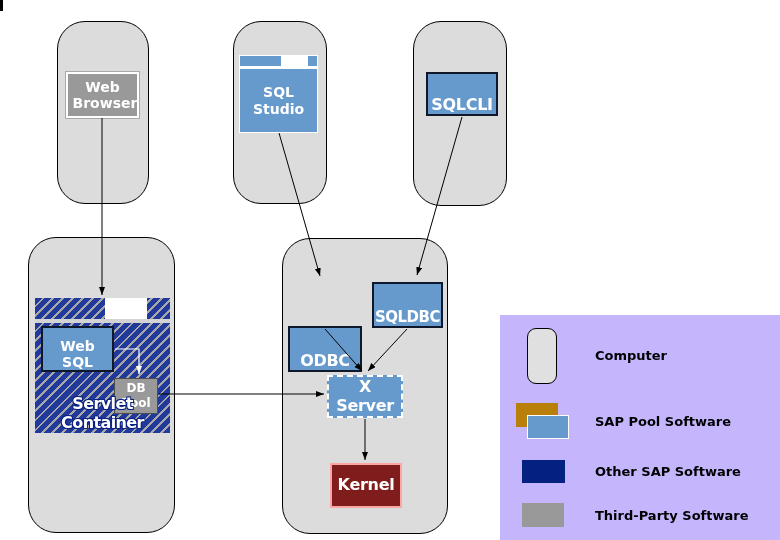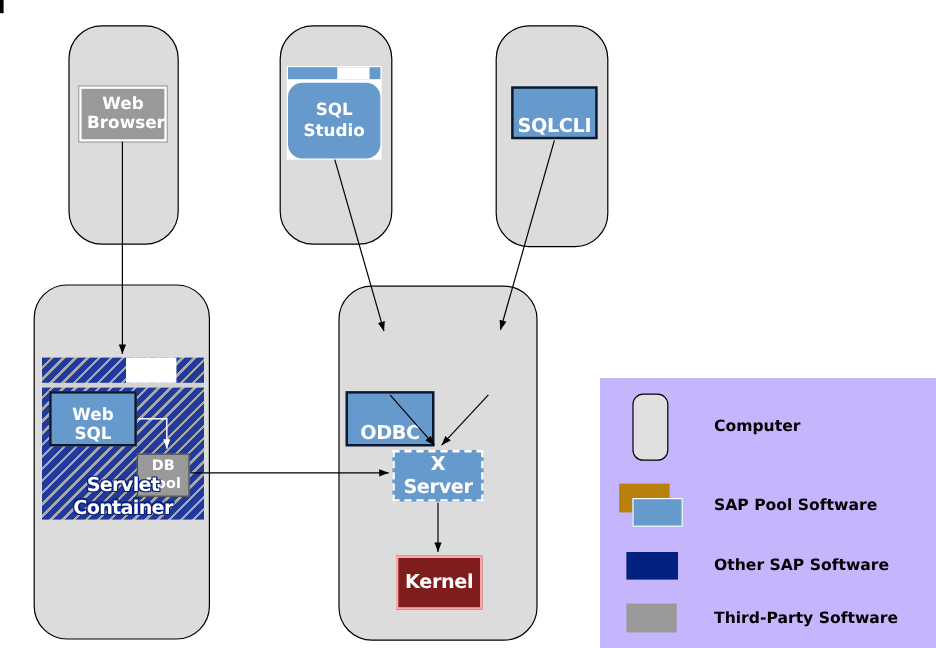--- a/index.html
+++ b/index.html
@@ -19,21 +19,21 @@
   }
   .blue{background:#6699cc;border:2px solid #0f172a;align-items:flex-end;}
   .graybox{background:#999999;border:2px solid #fff;outline:1px solid #a9a9a9;}
   .dashed{background:#6699cc;border:2px dashed #fff;}
   .gold{background:#7f1d1d;border:2px solid #fca5a5;text-align:right;}
   .f14{font-size:14px;} .f16{font-size:16px;letter-spacing:-0.3px;} .f15{font-size:15px;letter-spacing:-0.5px;}
   
   .appwin{position:absolute;background:#fff;box-sizing:border-box;}
   .appwin .titlebar{height:10px;margin:1px 1px 0 1px;background:#6699cc;position:relative;}
   .appwin .notch{position:absolute;top:0;left:41px;width:27px;height:10px;background:#fff;}
-  .appwin .winbody{margin:3px 1px 1px 1px;height:63px;background:#6699cc;display:flex;align-items:center;justify-content:center;text-align:center;color:#fff;font-weight:bold;font-size:14px;line-height:1.15;border-radius:12px;}
+  .appwin .winbody{margin:3px 1px 1px 1px;height:63px;background:#6699cc;display:flex;align-items:center;justify-content:center;text-align:center;color:#fff;font-weight:bold;font-size:14px;line-height:1.15;}
   
   .hatch{background:repeating-linear-gradient(135deg,#21399b 0,#21399b 5px,#a8a8a8 5px,#a8a8a8 7px);}
   #servlet-window{position:absolute;left:35px;top:298px;width:135px;height:135px;}
   #servlet-window .titlebar{height:21px;position:relative;}
   #servlet-window .notch{position:absolute;top:0;left:70px;width:42px;height:21px;background:#fff;}
   #servlet-window .gapline{height:4px;background:#d3d3d3;}
   #servlet-window .winbody{height:110px;position:relative;}
   #servlet-label{
     position:absolute;left:0;right:0;bottom:1px;text-align:center;color:#fff;font-weight:bold;
     font-size:16px;letter-spacing:-0.6px;
@@ -99,20 +99,23 @@
       <div id="db-pool">
         <span style="max-width:34px;">DB Pool</span>
       </div>
       <div id="servlet-label">Servlet Container</div>
     </div>
   </div>
 
   <div class="swbox blue f16" style="left:288px;top:282px;width:74px;height:46px;margin-top:44px;">
     <span>ODBC</span>
   </div>
+  <div class="swbox blue f15" style="left:372px;top:282px;width:71px;height:46px;">
+    <span>SQLDBC</span>
+  </div>
 
   <div class="swbox dashed f16" style="left:327px;top:375px;width:76px;height:43px;">
     <span>X Server</span>
   </div>
 
   <div class="swbox gold f16" style="left:330px;top:463px;width:72px;height:45px;">
     <span>Kernel</span>
   </div>
 
   <div id="legend">

